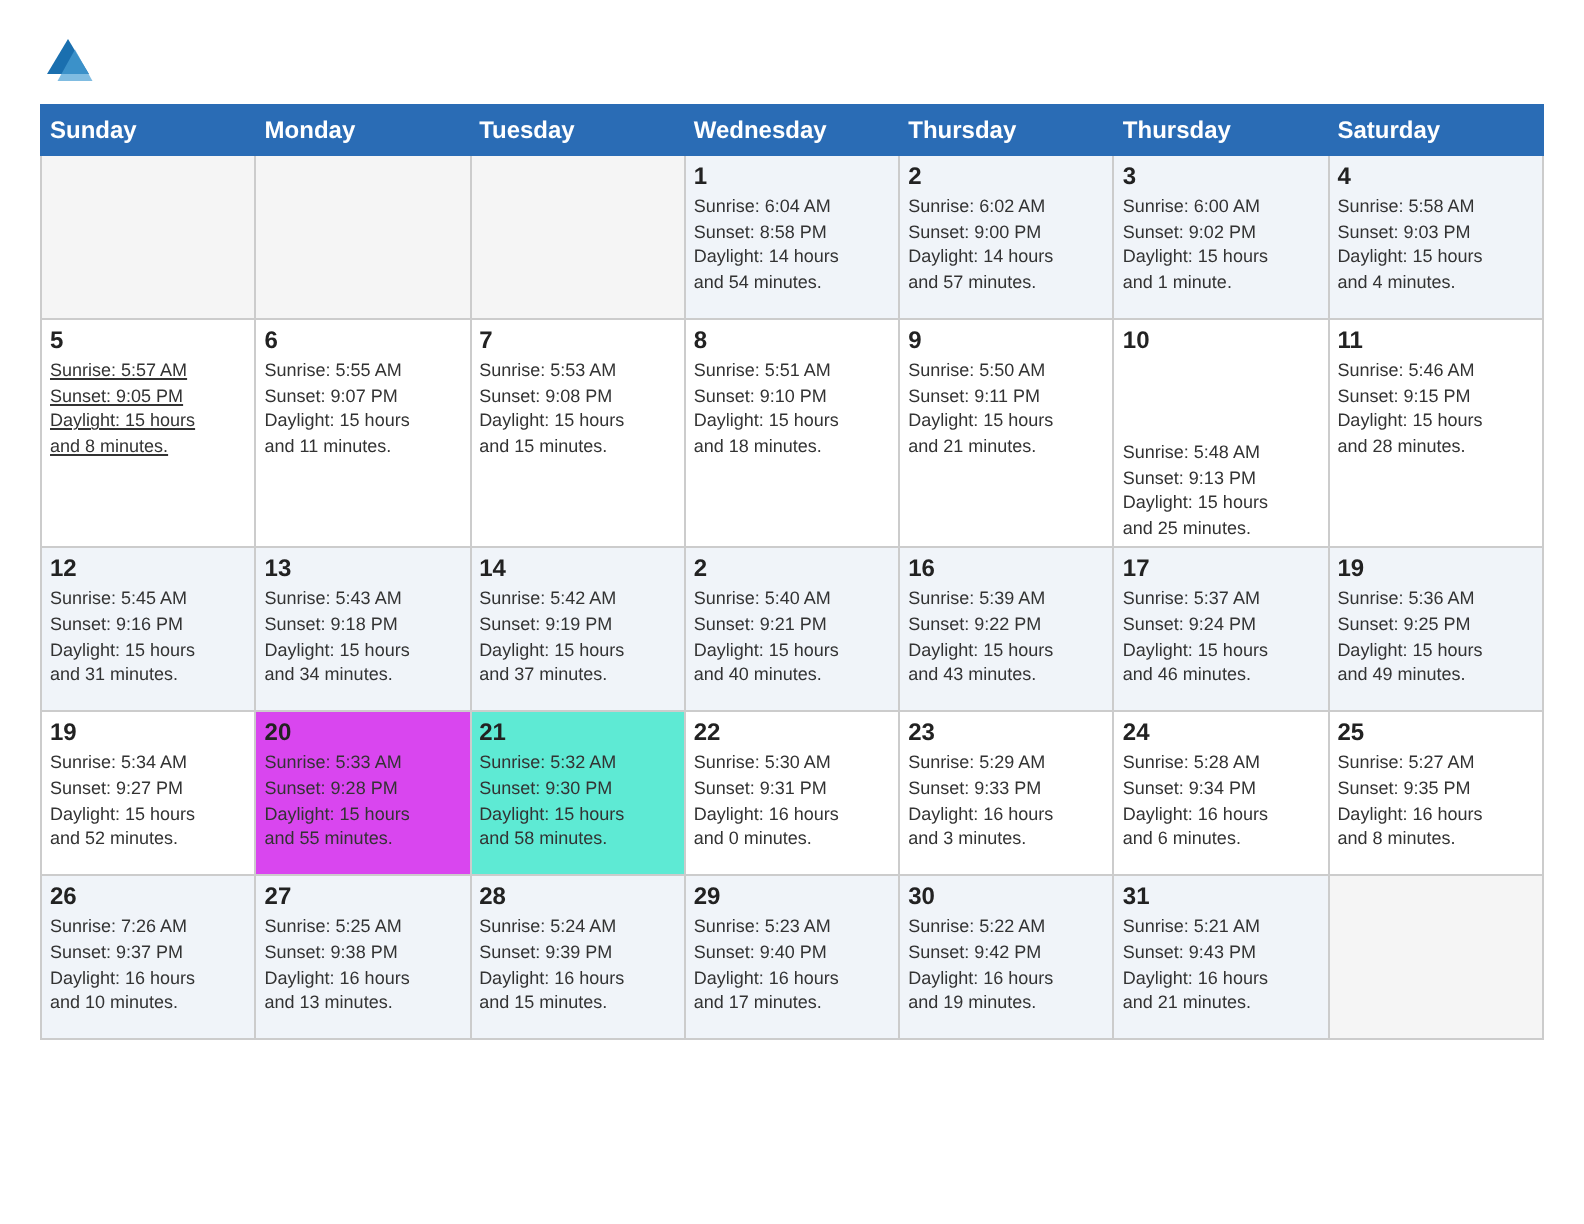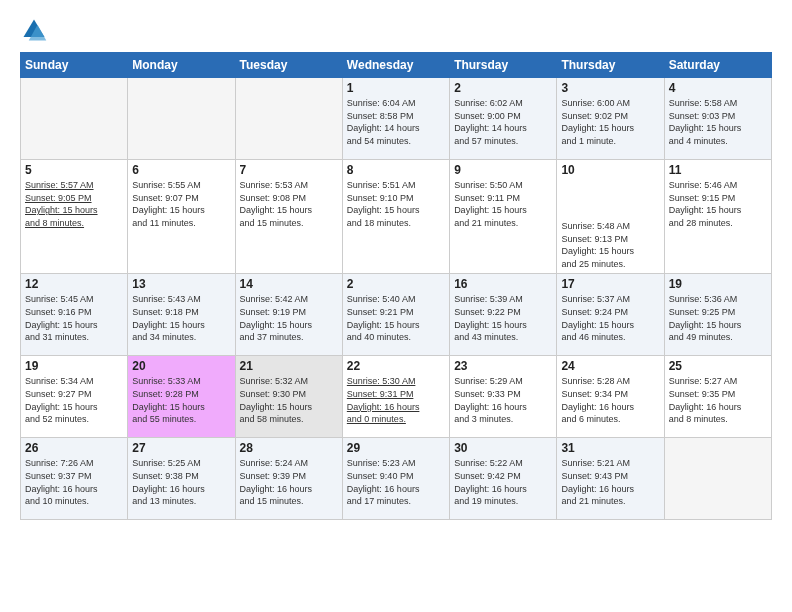--- a/index.html
+++ b/index.html
@@ -269,37 +269,37 @@
           </td>
         </tr>
         <tr>
           <td style="background: rgb(255, 255, 255);">
             <div class="day-num">19</div>
             <div class="day-info" style="white-space: pre-line;">Sunrise: 5:34 AM
 Sunset: 9:27 PM
 Daylight: 15 hours
 and 52 minutes.</div>
           </td>
-          <td style="background: #f0abfc;">
+          <td style="background: #d946ef;">
             <div class="day-num">20</div>
             <div class="day-info" style="white-space: pre-line;">Sunrise: 5:33 AM
 Sunset: 9:28 PM
 Daylight: 15 hours
 and 55 minutes.</div>
           </td>
-          <td style="background: #e5e5e5;">
+          <td style="background: #5eead4;">
             <div class="day-num">21</div>
             <div class="day-info" style="white-space: pre-line;">Sunrise: 5:32 AM
 Sunset: 9:30 PM
 Daylight: 15 hours
 and 58 minutes.</div>
           </td>
           <td style="background: rgb(255, 255, 255);">
             <div class="day-num">22</div>
-            <div class="day-info" style="white-space: pre-line; text-decoration: underline;">Sunrise: 5:30 AM
+            <div class="day-info" style="white-space: pre-line;">Sunrise: 5:30 AM
 Sunset: 9:31 PM
 Daylight: 16 hours
 and 0 minutes.</div>
           </td>
           <td style="background: rgb(255, 255, 255);">
             <div class="day-num">23</div>
             <div class="day-info" style="white-space: pre-line;">Sunrise: 5:29 AM
 Sunset: 9:33 PM
 Daylight: 16 hours
 and 3 minutes.</div>

